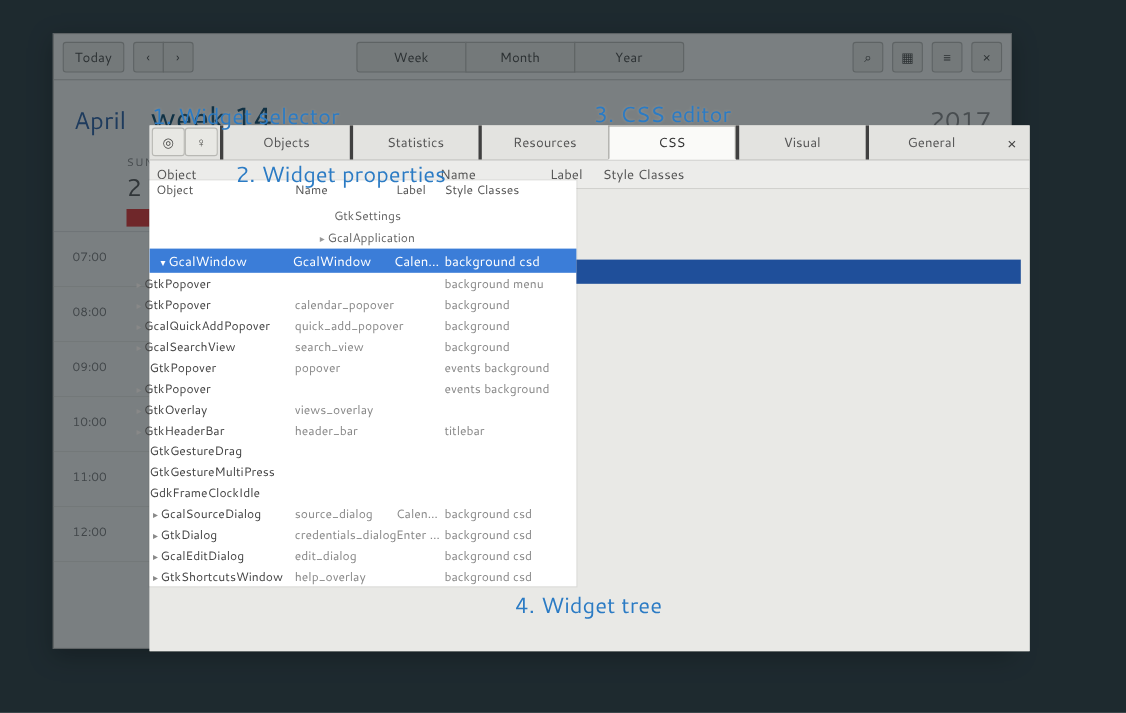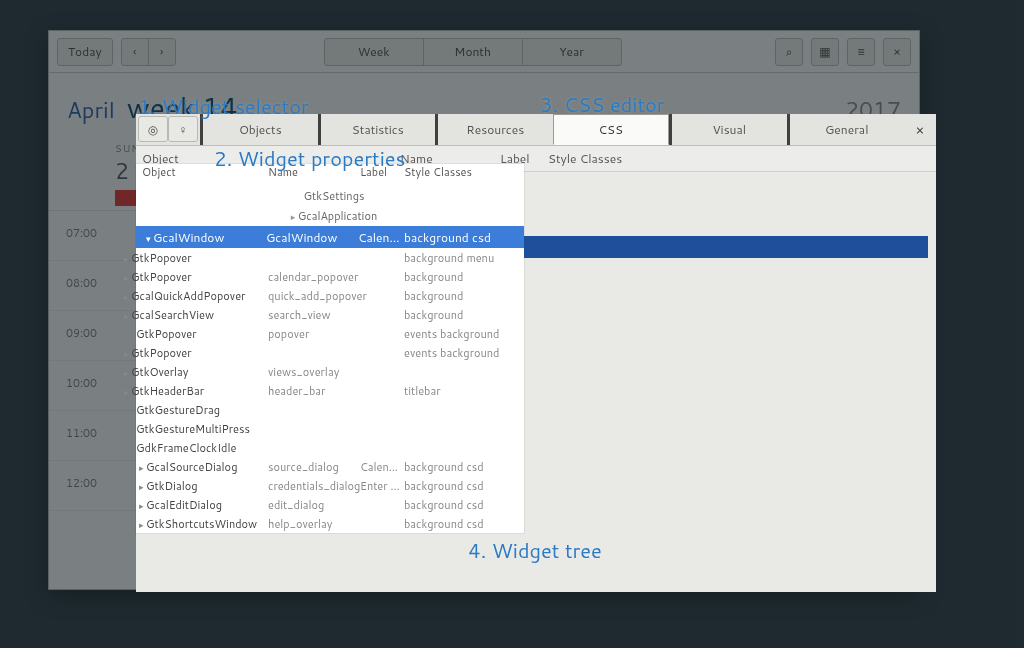--- a/index.html
+++ b/index.html
@@ -22,21 +22,21 @@
   .btn.icon { padding: 0; width: 28px; }
   .btn-group { display: flex; }
   .btn-group .btn { border-radius: 0; margin-left: -1px; }
   .btn-group .btn:first-child { border-radius: 3px 0 0 3px; margin-left: 0; }
   .btn-group .btn:last-child { border-radius: 0 3px 3px 0; }
   .spacer { flex: 1; }
   .view-switch { display: flex; margin-left: 140px;}
   .view-switch .btn { min-width: 100px; }
 
   .cal-subheader {
-    display: flex; align-items: baseline; padding: 14px 18px 10px; gap: 12px;
+    display: flex; align-items: baseline; padding: 14px 18px 10px; gap: 22px;
   }
   .month-label { color: #2b5fa4; font-size: 22px; font-weight: 500; }
   .week-label { color: #0c4a6e; font-size: 28px; font-weight: 300; }
   .year-label { color: #888; font-size: 22px; font-weight: 300; margin-left: auto; }
 
   .dayrow { display:flex; padding: 0 0 0 58px; }
   .daycol { width: 110px; padding: 4px 8px; }
   .daycol .dow { font-size: 10px; color: #888; letter-spacing: 1px; }
   .daycol .dom { font-size: 22px; color: #555; font-weight: 300; }
   .red-bar { height: 16px; background:#d33; margin-top:4px; width:40px;}

